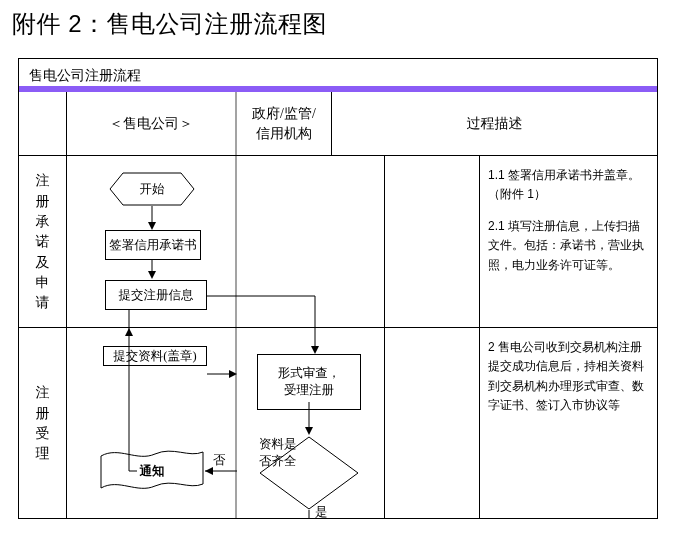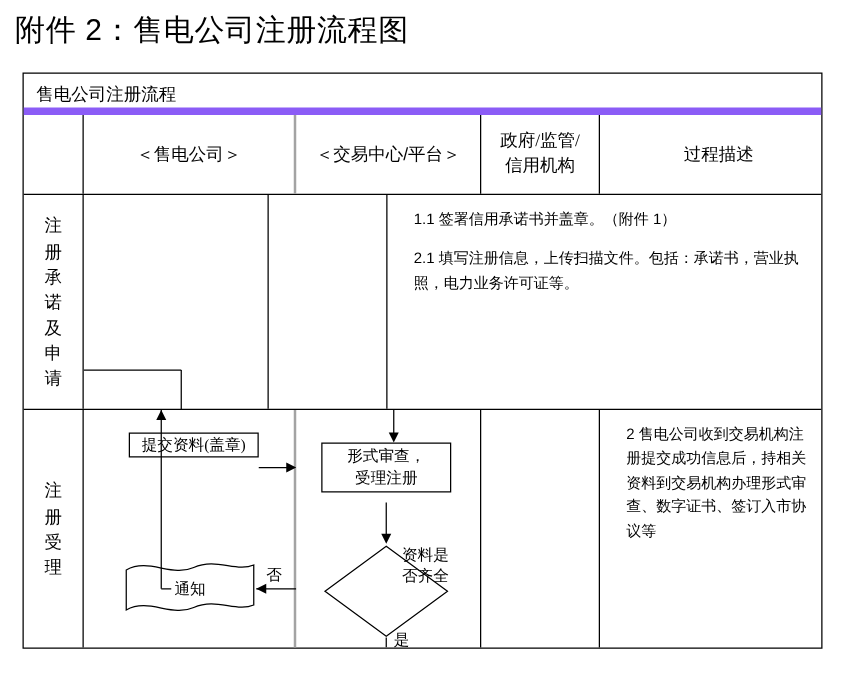--- a/index.html
+++ b/index.html
@@ -65,21 +65,20 @@
   }
   .col-gov {
     width: 95px;
     flex: 0 0 95px;
     border-right: 1px solid #000;
     box-sizing: border-box;
   }
   .col-desc {
     flex: 1 1 auto;
     box-sizing: border-box;
-    margin-left: 13px;
   }
   .header-row > div {
     display: flex;
     align-items: center;
     justify-content: center;
     font-size: 14px;
     text-align: center;
     line-height: 1.4;
   }
   .header-gov {
@@ -150,23 +149,23 @@
   .diamondwrap svg { position: absolute; left: 0; top: 0; }
   .diamondwrap span {
     position: absolute;
     left: 0; top: 0;
     width: 100%; height: 100%;
     display: flex;
     align-items: center;
     justify-content: center;
     font-size: 12.5px;
     line-height: 1.3;
-    text-align: right;
-  }
-  .flagwrap { position: absolute; }
+    text-align: left;
+  }
+  .flagwrap { position: absolute; font-weight: bold; }
   .flagwrap svg { position: absolute; left: 0; top: 0; }
   .flagwrap span {
     position: absolute;
     left: 0; top: 0;
     width: 100%; height: 100%;
     display: flex;
     align-items: center;
     justify-content: center;
     font-size: 12.5px;
   }
@@ -185,32 +184,56 @@
 
 <div class="page-title">附件 2：售电公司注册流程图</div>
 
 <div class="flow-table">
 
   <div class="table-caption">售电公司注册流程</div>
 
   <div class="header-row">
     <div class="col-stage"></div>
     <div class="col-company">＜售电公司＞</div>
-    <div class="col-center">＜交易中心/平台＞</div>
     <div class="col-gov header-gov">
       <span style="display:block;">政府/监管/<br>信用机构</span>
     </div>
     <div class="col-desc">过程描述</div>
   </div>
 
   <div class="body-row row-1">
     <div class="col-stage stage-label">
       <span style="display:block; line-height:1.45;">注<br>册<br>承<br>诺<br>及<br>申<br>请</span>
     </div>
 
+    <div class="col-company">
+
+      <div class="hexwrap" style="left:42px; top:16px; width:86px; height:34px;">
+        <svg width="86" height="34" viewBox="0 0 86 34">
+          <polygon points="14,1 72,1 85,17 72,33 14,33 1,17" fill="#fff" stroke="#000" stroke-width="1"></polygon>
+        </svg>
+        <span>开始</span>
+      </div>
+
+      <svg class="overlay-svg" width="170" height="172">
+        <line x1="85" y1="50" x2="85" y2="68" stroke="#000" stroke-width="1"></line>
+        <polygon points="85,74 81,66 89,66" fill="#000"></polygon>
+        <line x1="85" y1="97" x2="85" y2="117" stroke="#000" stroke-width="1"></line>
+        <polygon points="85,123 81,115 89,115" fill="#000"></polygon>
+
+        <line x1="62" y1="140" x2="80" y2="140" stroke="#000" stroke-width="1"></line>
+        <polygon points="86,140 78,136 78,144" fill="#000"></polygon>
+        <line x1="62" y1="140" x2="62" y2="172" stroke="#000" stroke-width="1"></line>
+
+        <line x1="140" y1="140" x2="170" y2="140" stroke="#000" stroke-width="1"></line>
+      </svg>
+
+      <div class="shape rect" style="left:38px; top:74px; width:96px; height:30px;">签署信用承诺书</div>
+      <div class="shape rect" style="left:38px; top:124px; width:102px; height:30px;">提交注册信息</div>
+    </div>
 
     <div class="col-center">
       <svg class="overlay-svg" width="148" height="172">
         <line x1="0" y1="140" x2="78" y2="140" stroke="#000" stroke-width="1"></line>
         <line x1="78" y1="140" x2="78" y2="172" stroke="#000" stroke-width="1"></line>
       </svg>
     </div>
 
     <div class="col-gov"></div>
 
@@ -244,21 +267,21 @@
         <line x1="140" y1="46" x2="164" y2="46" stroke="#000" stroke-width="1"></line>
         <polygon points="170,46 162,42 162,50" fill="#000"></polygon>
 
         <line x1="138" y1="143" x2="170" y2="143" stroke="#000" stroke-width="1"></line>
         <polygon points="138,143 146,139 146,147" fill="#000"></polygon>
       </svg>
       <div class="edge-label" style="left:146px; top:124px;">否</div>
     </div>
 
     <div class="col-center">
-      <div class="shape rect" style="left:20px; top:26px; width:104px; height:40px;">
+      <div class="shape rect" style="left:20px; top:26px; width:104px; height:56px;">
         <span style="display:block; line-height:1.4;">形式审查，<br>受理注册</span>
       </div>
 
       <div class="diamondwrap" style="left:22px; top:108px; width:100px; height:74px;">
         <svg width="100" height="74" viewBox="0 0 100 74">
           <polygon points="50,1 99,37 50,73 1,37" fill="#fff" stroke="#000" stroke-width="1"></polygon>
         </svg>
         <span>
           <span style="display:block; line-height:1.35;">资料是<br>否齐全</span>
         </span>

